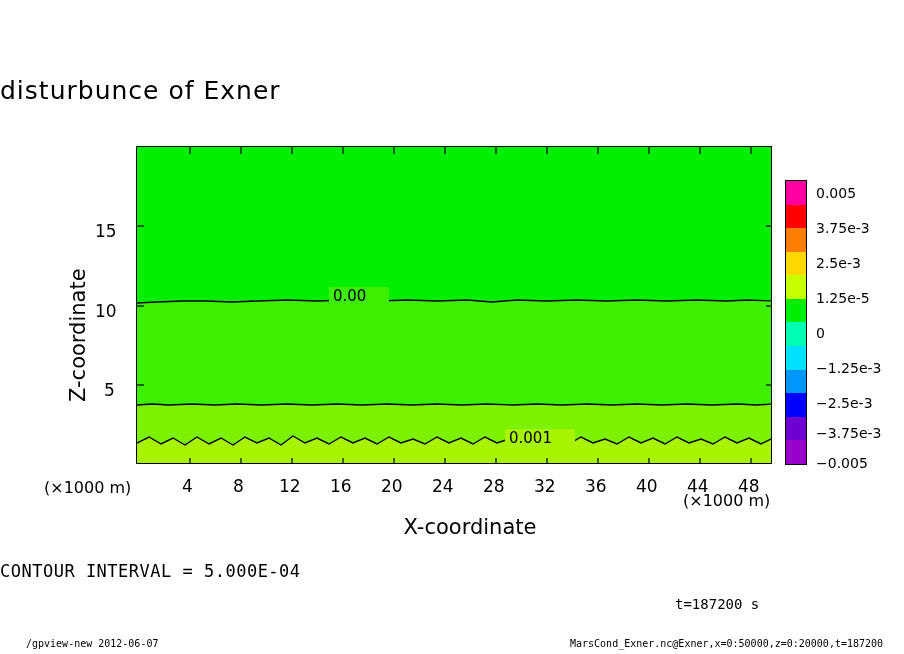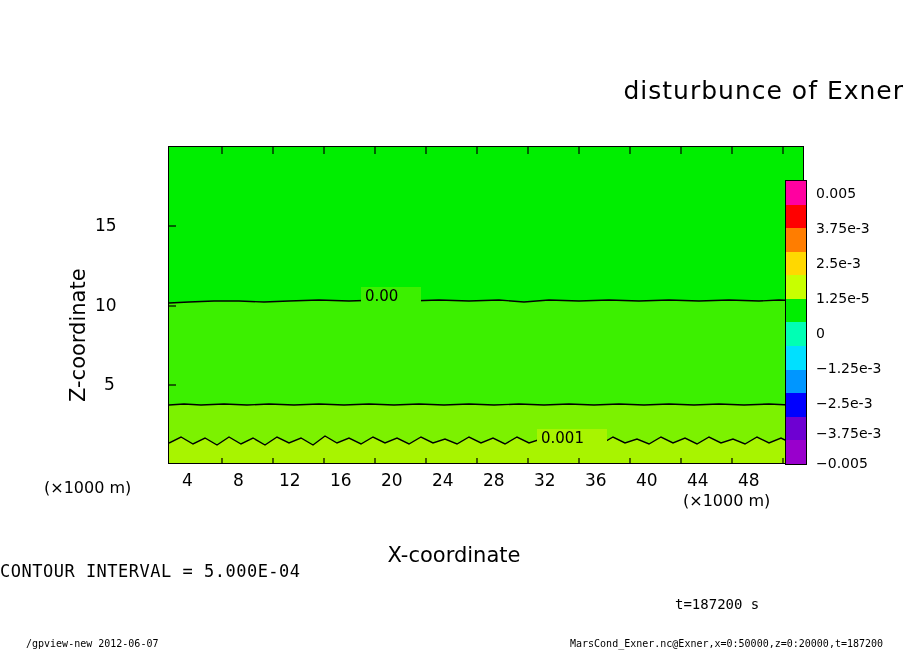--- a/index.html
+++ b/index.html
@@ -6,51 +6,50 @@
   body{
     width:904px;height:654px;
     background:#ffffff;
     font-family:"DejaVu Sans", sans-serif;
     position:relative;
     overflow:hidden;
   }
   .abs{position:absolute;}
   #title{
     left:0;right:0;top:76px;
-    text-align:right;
+    text-align:left;
     font-size:25px;
     letter-spacing:1px;
     color:#000;
   }
   
   #plot{
     left:136px;top:146px;width:636px;height:318px;
     border:1.5px solid #000;
     box-sizing:border-box;
     overflow:hidden;
     background:#00ee00;
-    margin-left:32px;
   }
   #plot svg{display:block;}
   #ylabel-wrap{
     left:62px;top:212px;width:30px;height:200px;
   }
   #ylabel{
     transform:rotate(-90deg);
     transform-origin:left top;
     position:absolute;
     left:4px;top:190px;
     white-space:nowrap;
     font-size:21px;
   }
   #xlabel{
-    left:136px;width:636px;top:515px;
-    text-align:center;font-size:21px;margin-top:28px;
-  }
-  .tick-txt{font-size:17px;color:#000;position:absolute;}
+    left:152px;width:636px;top:515px;
+    text-align:center;font-size:21px;
+  }
+  .tick-txt{font-size:17px;color:#000;position:absolute;margin-top:6px;}
   .unit-left{left:44px;top:478px;font-size:16px;}
   .unit-right{left:683px;top:491px;font-size:16px;}
   #contour-interval{
     left:0;right:0;top:561px;
     font-size:17px;letter-spacing:0.5px;
     font-family:"DejaVu Sans Mono", monospace;
   }
   #tstamp{
     left:631px;top:596px;font-size:14px;
     font-family:"DejaVu Sans Mono", monospace;

